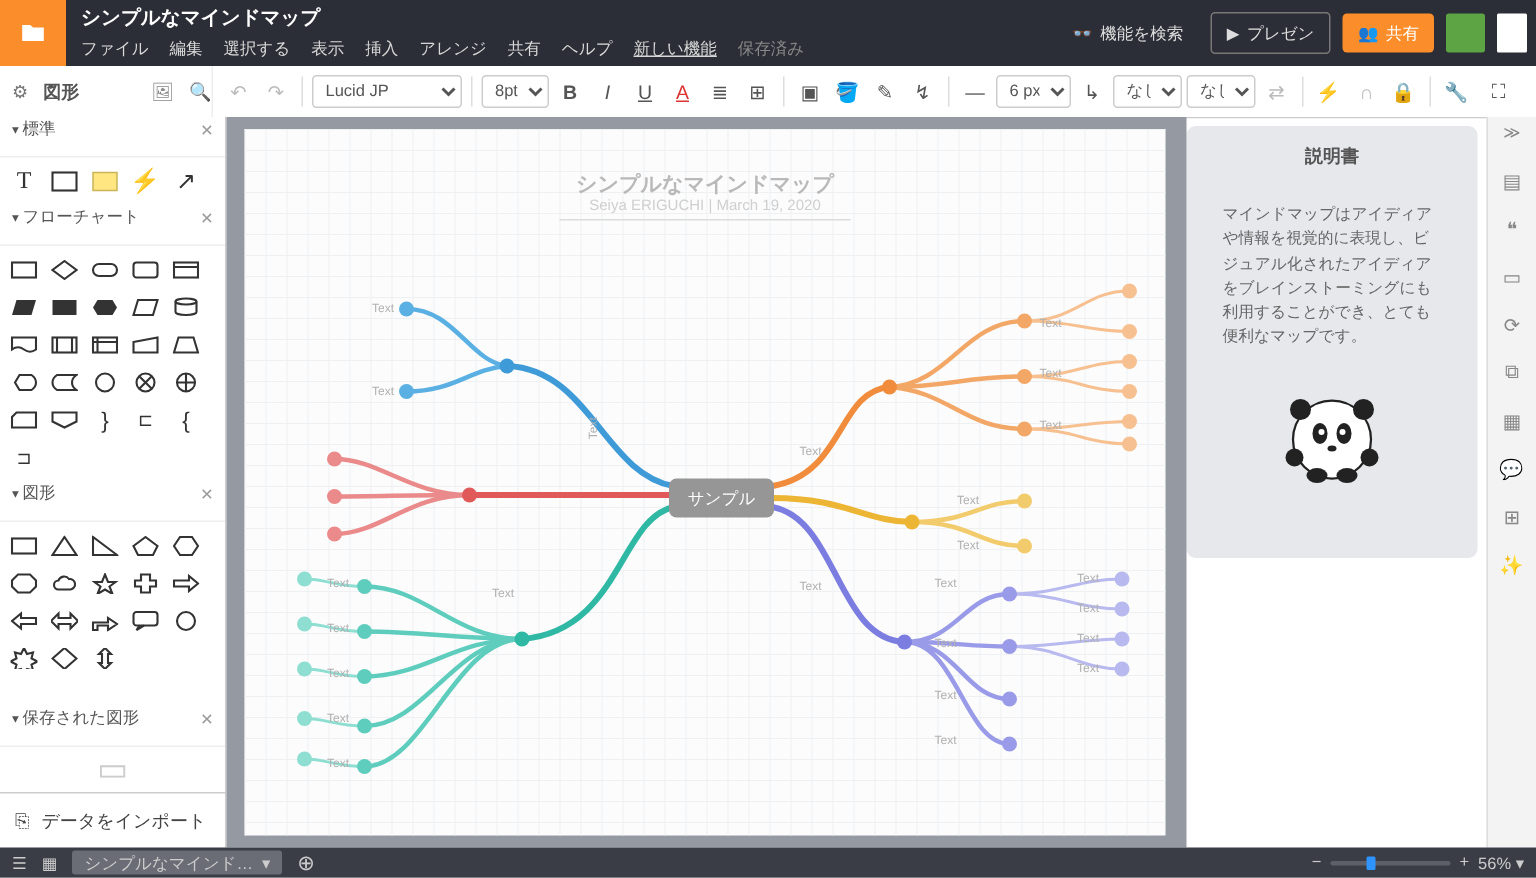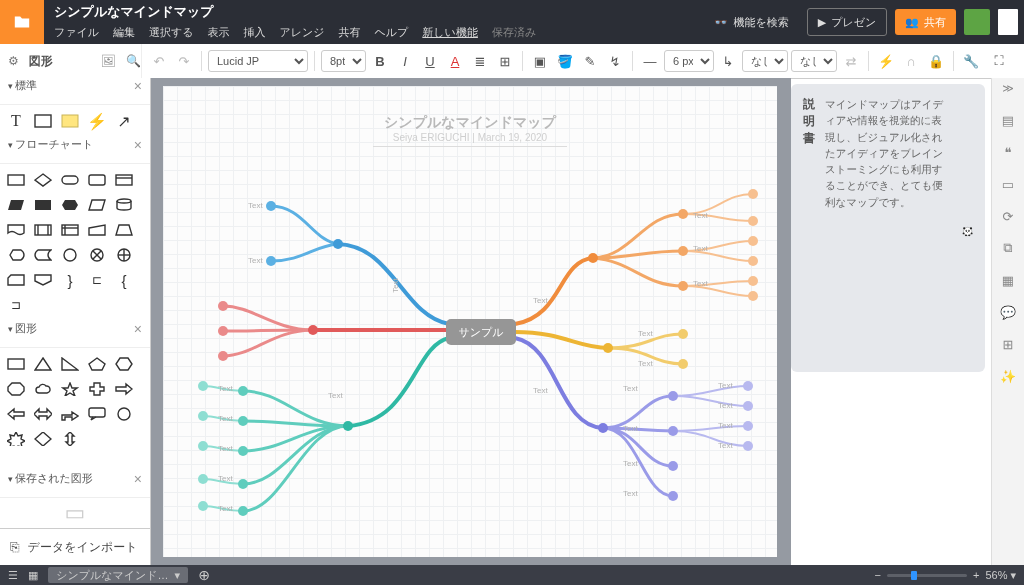--- a/index.html
+++ b/index.html
@@ -59,23 +59,23 @@
  background-size:14px 14px}
 .mm{position:absolute;inset:0}
 .mm-title{position:absolute;top:28px;left:0;right:0;text-align:center;font-size:14px;color:#b9b9b9;font-weight:600}
 .mm-sub{position:absolute;top:46px;left:0;right:0;text-align:center;font-size:10px;color:#cfcfcf}
 .mm-hr{position:absolute;top:60px;left:210px;right:210px;border-top:1px solid #dcdcdc}
 .center-node{position:absolute;top:233px;left:283px;width:70px;height:26px;background:#969696;color:#fff;border-radius:5px;display:flex;align-items:center;justify-content:center;font-size:11px}
 .lbl{position:absolute;font-size:8px;color:#b0b0b0}
 .nd{position:absolute;width:10px;height:10px;border-radius:50%}
 
 
-.info{width:170px;margin:6px 6px 6px 0;background:#e6e8ec;border-radius:6px;padding:12px 12px 8px;display:flex;flex-direction:row;gap:10px;align-self:flex-start;height:268px;font-size:10.5px;color:#666}
+.info{width:170px;margin:6px 6px 6px 0;background:#e6e8ec;border-radius:6px;padding:12px 12px 8px;display:flex;flex-direction:column;gap:10px;align-self:flex-start;height:268px;font-size:10.5px;color:#666}
 .info h3{margin:0;text-align:center;font-size:12px;color:#555;font-weight:600}
-.info p{margin:0;line-height:1.55}
+.info p{margin:12px;line-height:1.55}
 .panda{align-self:center;margin-top:2px}
 
 .ricons{width:32px;background:#f3f3f3;border-left:1px solid #ddd;display:flex;flex-direction:column;align-items:center;padding-top:4px;gap:4px}
 .ricons .collapse{height:20px;color:#888;font-size:11px}
 .ric{width:24px;height:28px;display:flex;align-items:center;justify-content:center;color:#888;cursor:pointer;font-size:13px}
 
 
 .bottom{position:absolute;bottom:0;left:0;right:0;height:20px;background:#3a3d46;display:flex;align-items:center;color:#ccc;font-size:11px;padding:0 8px;gap:10px}
 .bottom .tab{background:#6a6d75;height:16px;padding:0 8px;border-radius:2px;display:flex;align-items:center;max-width:140px;overflow:hidden;white-space:nowrap}
 .bottom .add{cursor:pointer;font-size:14px}

